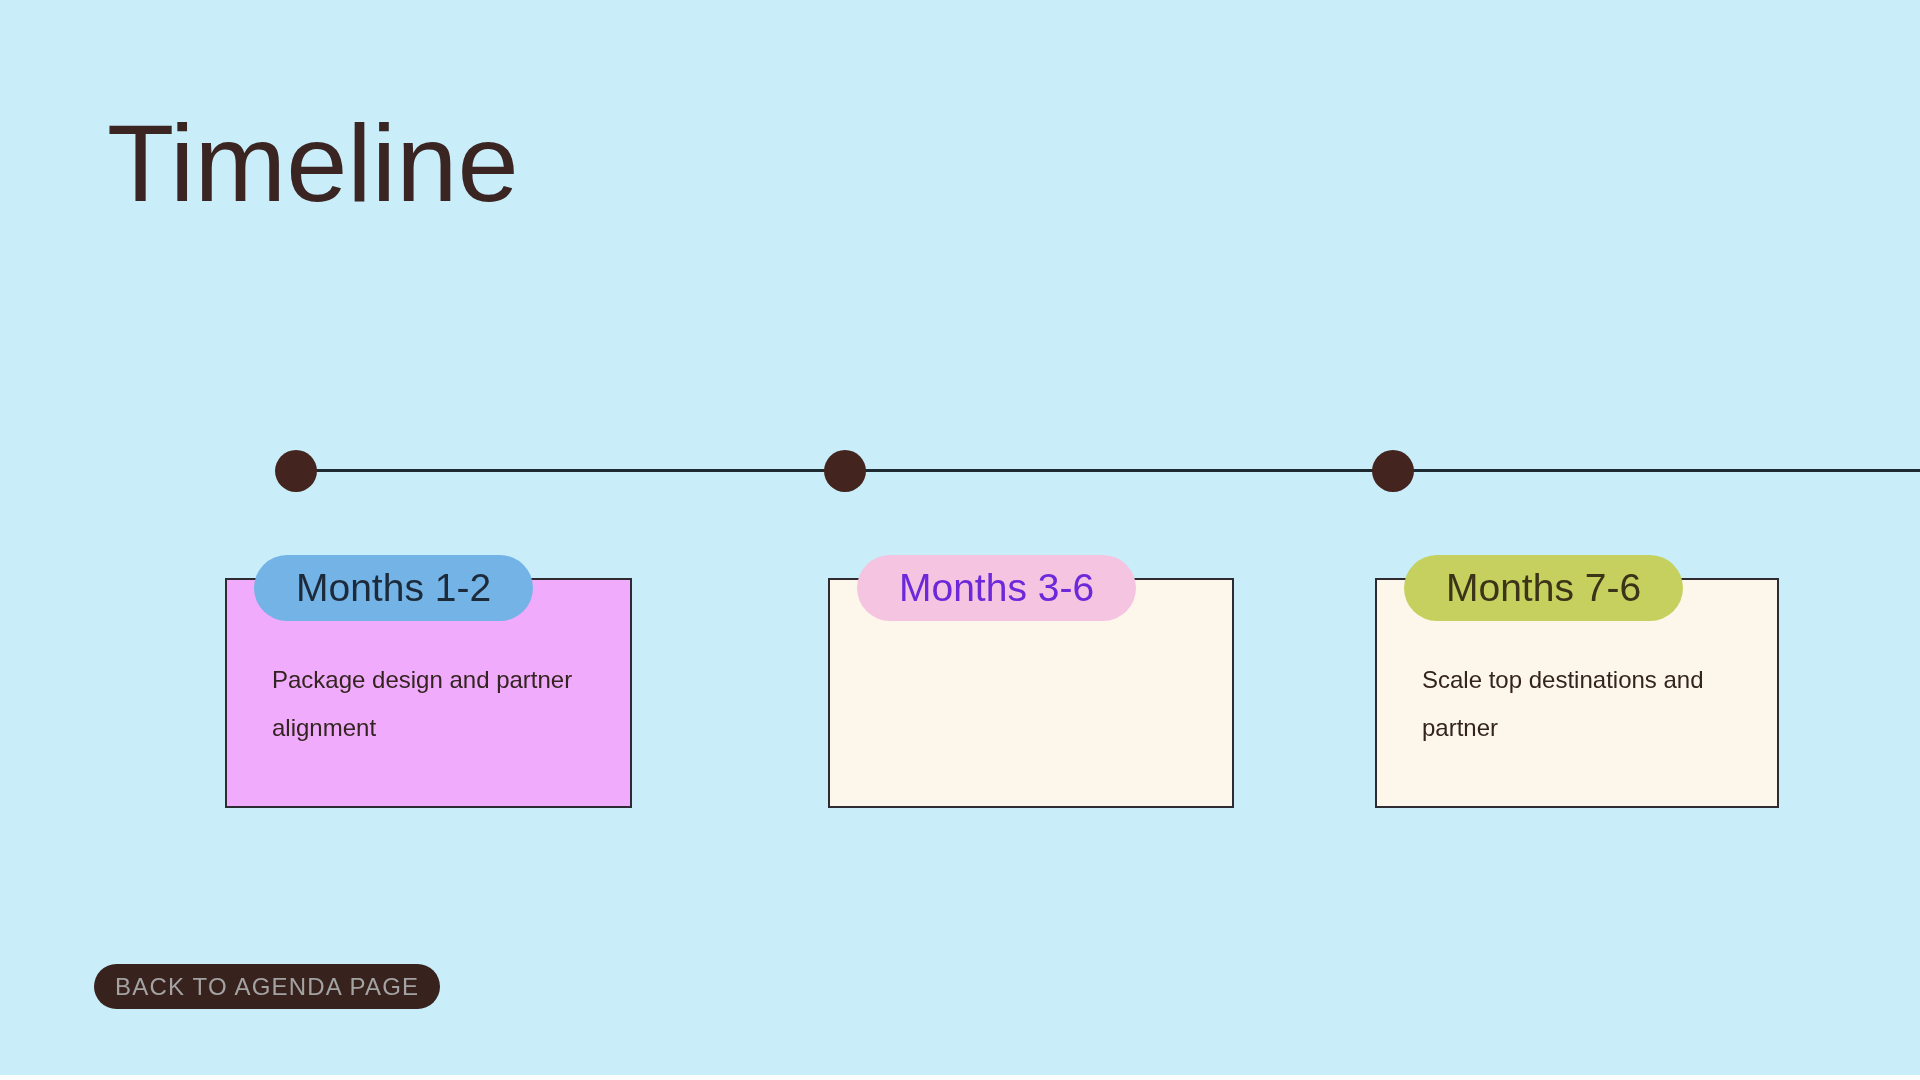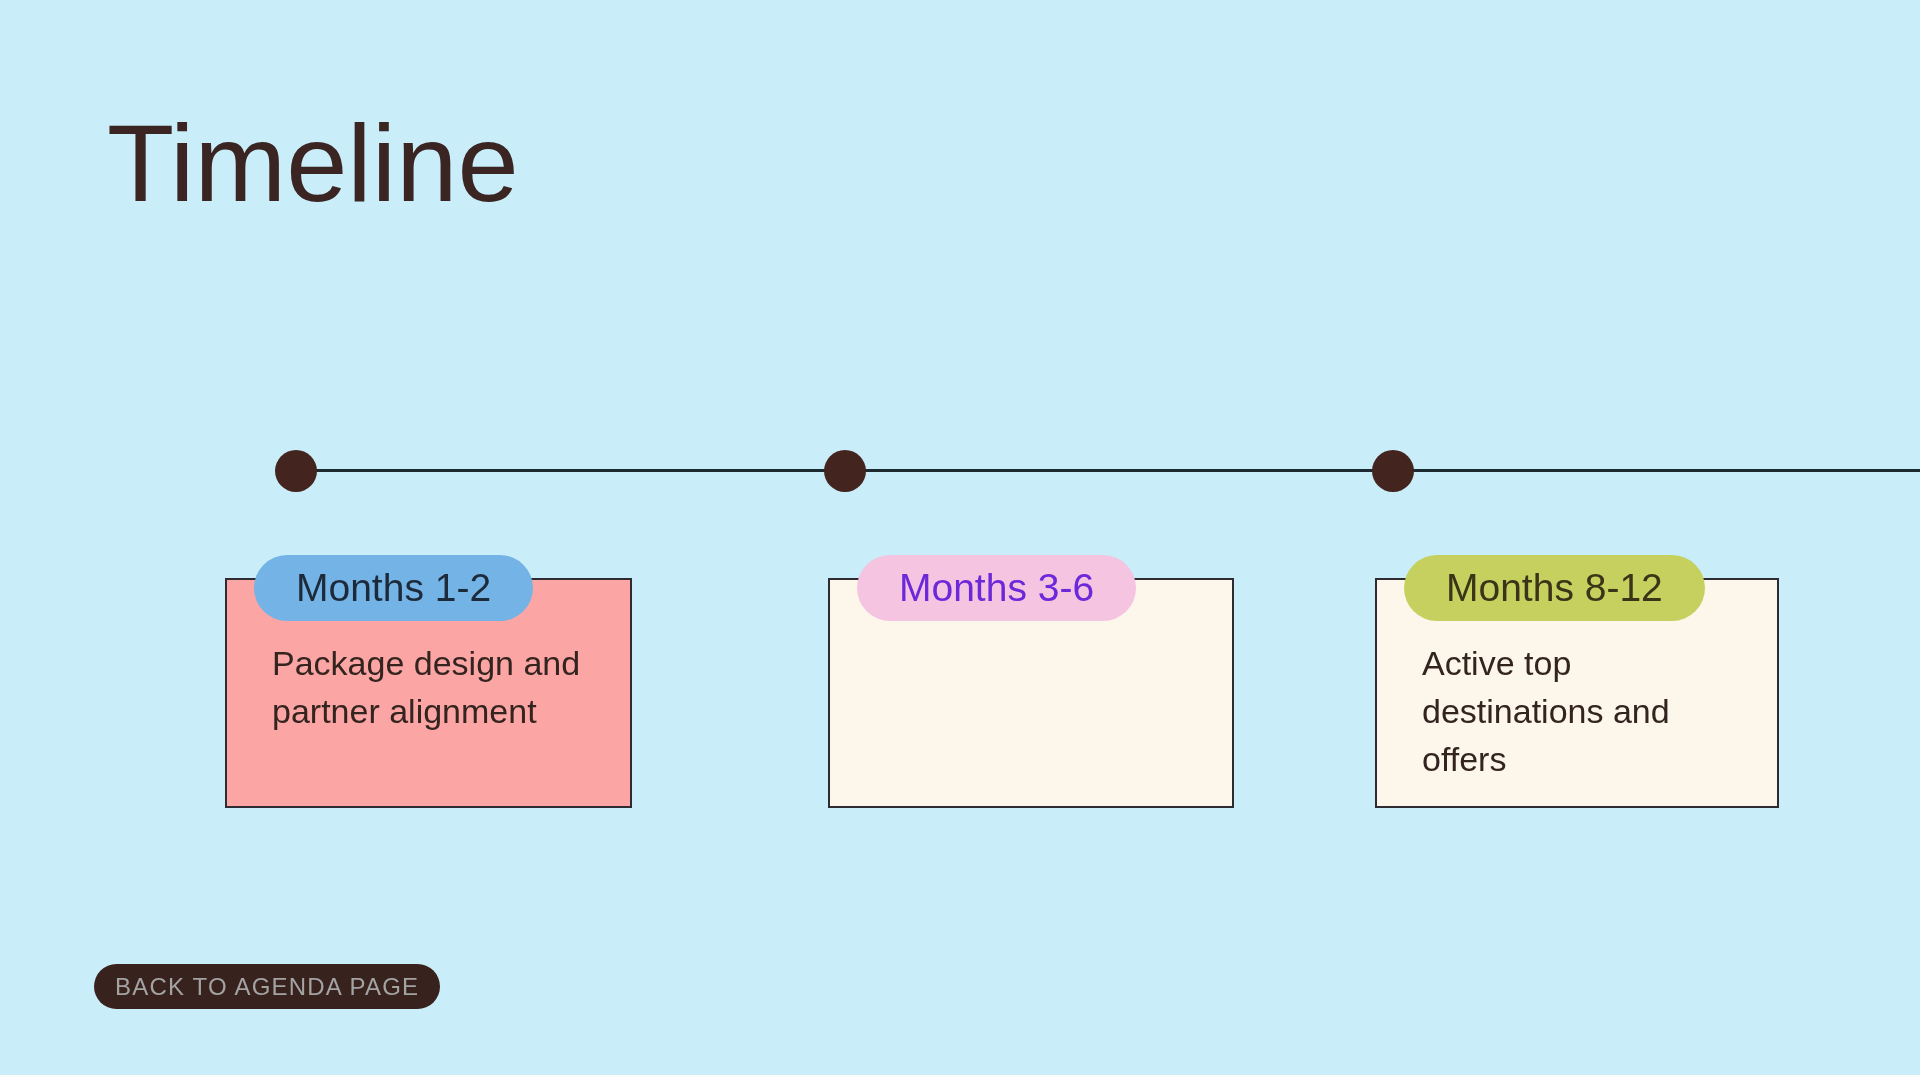--- a/index.html
+++ b/index.html
@@ -63,23 +63,23 @@
     display: inline-flex;
     align-items: center;
     padding: 0 42px;
     font-size: 39px;
     font-weight: 500;
     white-space: nowrap;
   }
   .phase-desc {
     position: absolute;
     left: 45px;
-    top: 59px;
+    top: 76px;
     right: 28px;
-    font-size: 34px;
+    font-size: 24px;
     line-height: 48px;
     font-weight: 400;
     color: #33241f;
   }
   .back-button {
     position: absolute;
     left: 94px;
     top: 964px;
     height: 45px;
     display: inline-flex;
@@ -110,31 +110,31 @@
 <div class="slide" style="background-color: rgb(201, 237, 249);">
 
   <h1 class="slide-title" style="color: rgb(58, 37, 35);">Timeline</h1>
 
   <div class="timeline-line" style="background-color: rgb(30, 42, 50);"></div>
 
   <div class="timeline-dot dot-1" style="background-color: rgb(68, 36, 30);"></div>
   <div class="timeline-dot dot-2" style="background-color: rgb(68, 36, 30);"></div>
   <div class="timeline-dot dot-3" style="background-color: rgb(68, 36, 30);"></div>
 
-  <div class="phase-card card-1" style="background-color: #fca5a5; border-color: rgb(46, 43, 51);">
+  <div class="phase-card card-1" style="background-color: #f0abfc; border-color: rgb(46, 43, 51);">
     <span class="phase-badge" style="background-color: rgb(116, 179, 230); color: rgb(29, 42, 58);">Months 1-2</span>
     <p class="phase-desc">Package design and partner alignment</p>
   </div>
 
   <div class="phase-card card-2" style="background-color: rgb(253, 246, 234); border-color: rgb(46, 43, 51);">
     <span class="phase-badge" style="background-color: rgb(244, 196, 225); color: #6d28d9;">Months 3-6</span>
   </div>
 
   <div class="phase-card card-3" style="background-color: rgb(253, 246, 234); border-color: rgb(46, 43, 51);">
-    <span class="phase-badge" style="background-color: rgb(197, 208, 95); color: rgb(59, 52, 24);">Months 8-12</span>
-    <p class="phase-desc">Active top destinations and offers</p>
+    <span class="phase-badge" style="background-color: rgb(197, 208, 95); color: rgb(59, 52, 24);">Months 7-6</span>
+    <p class="phase-desc">Scale top destinations and partner</p>
   </div>
 
   <button class="back-button" style="background-color: rgb(56, 34, 30); color: #a3a3a3;">BACK TO AGENDA PAGE</button>
 
   <div class="bottom-strip"></div>
 
 </div>
 
 </body></html>

